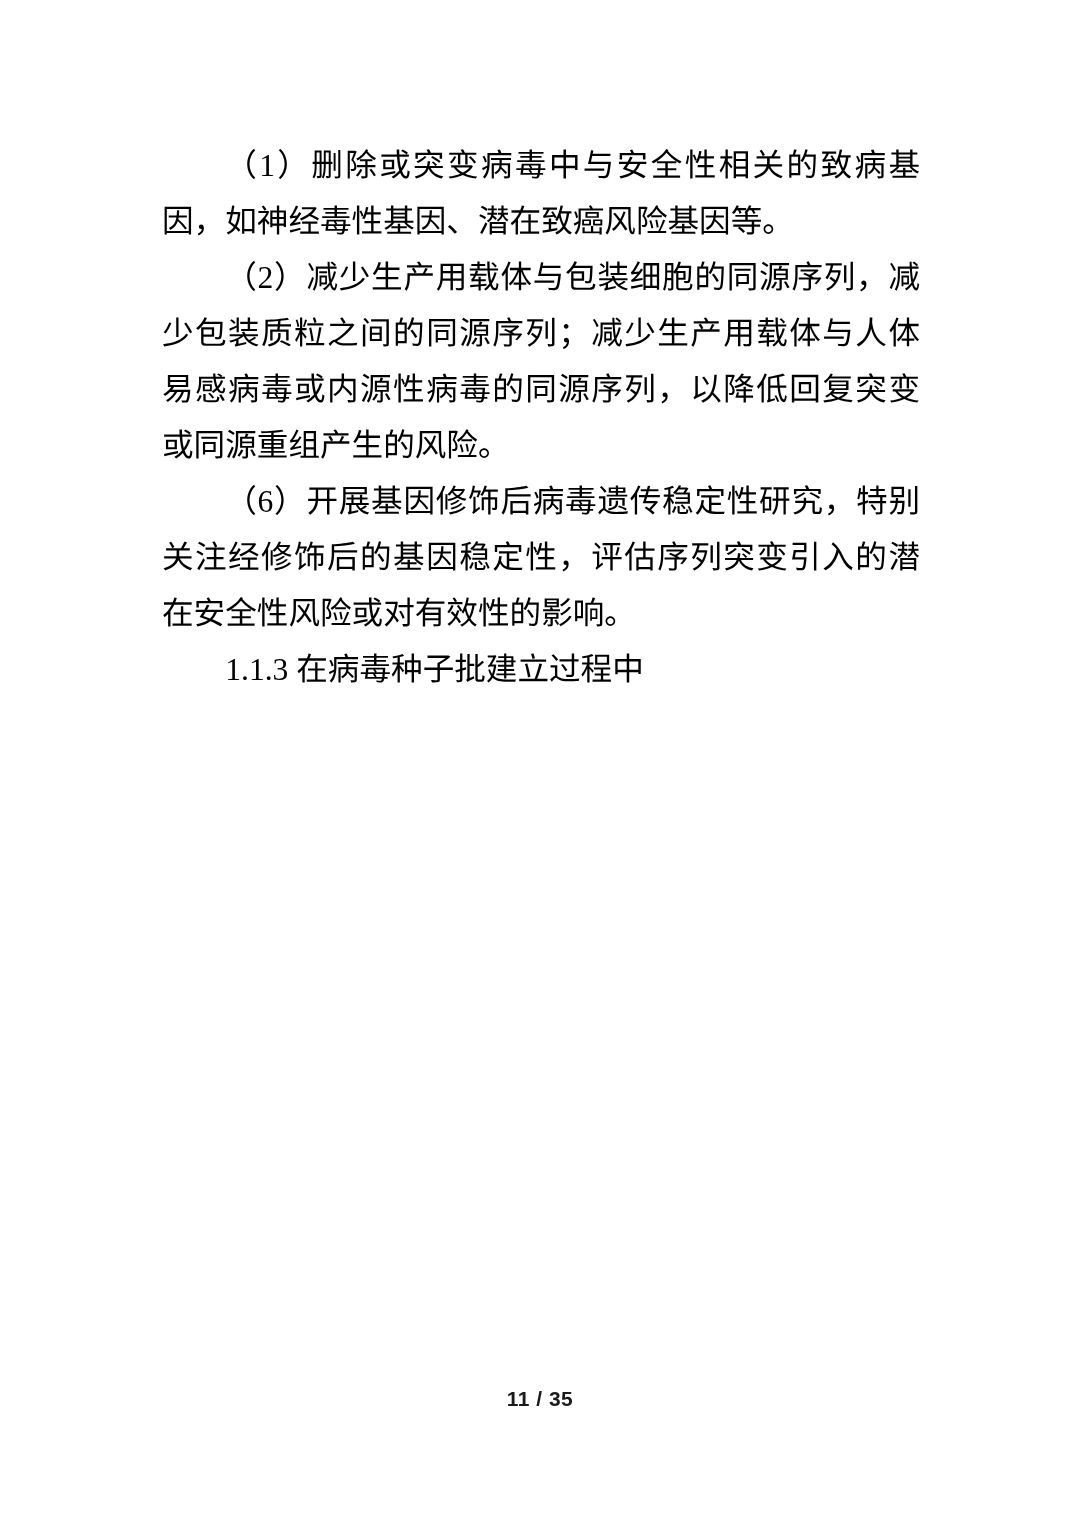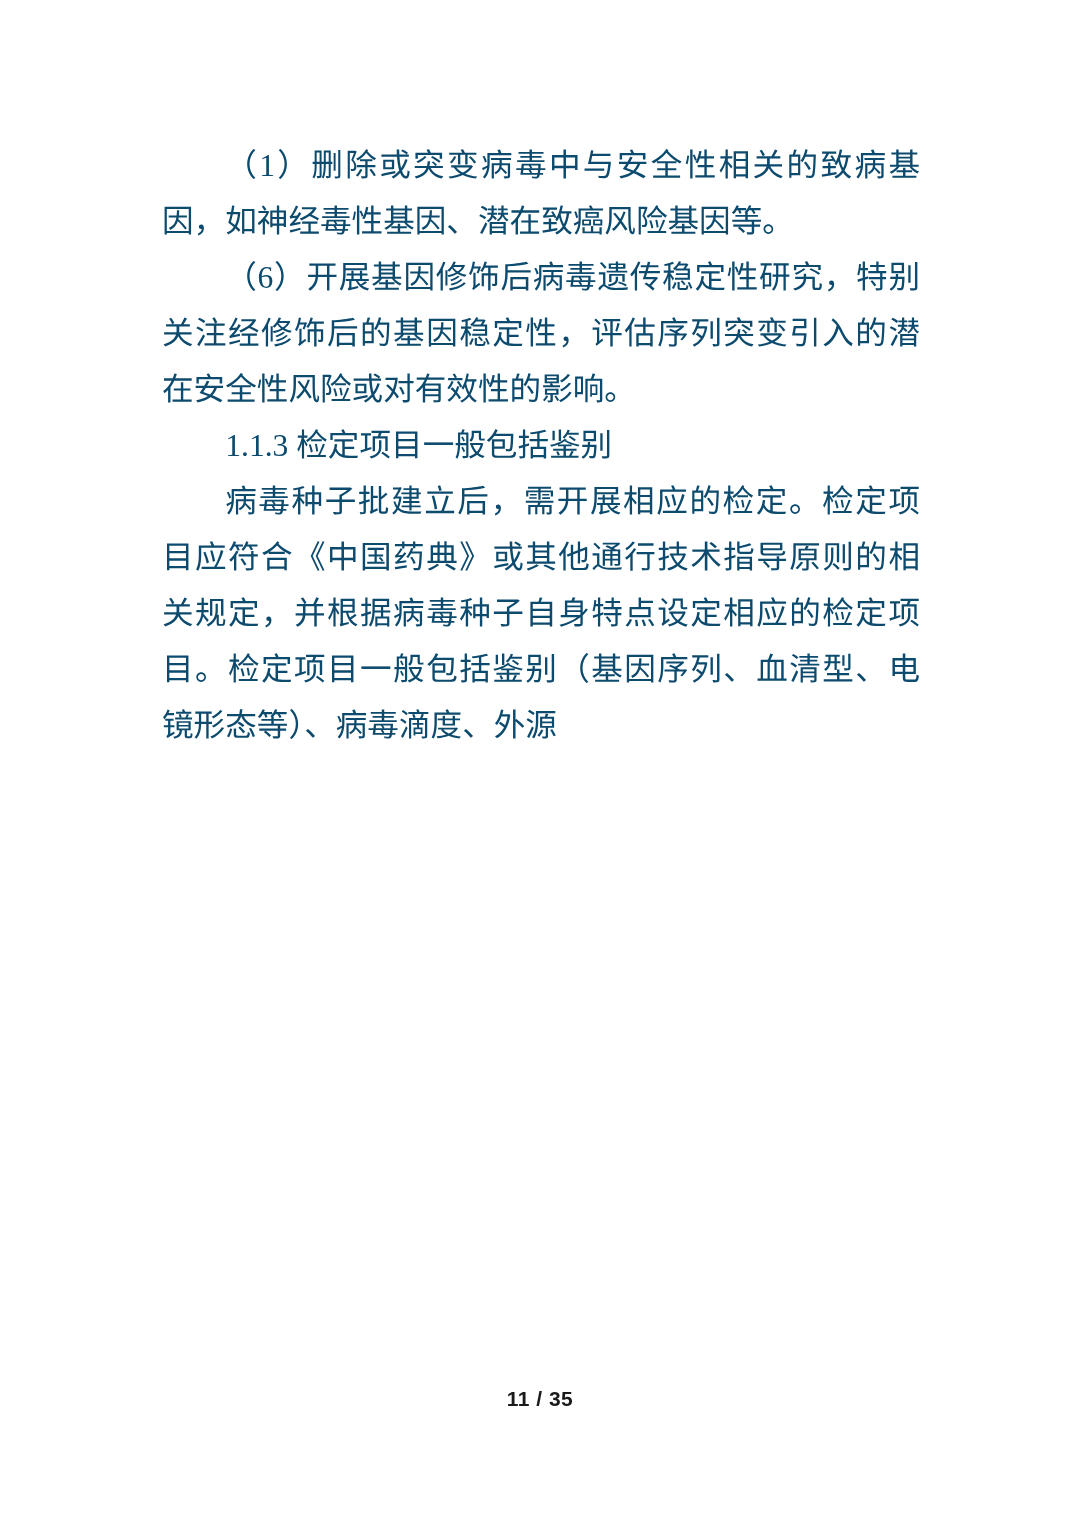--- a/index.html
+++ b/index.html
@@ -23,21 +23,21 @@
     position: absolute;
     left: 162px;
     top: 138px;
     width: 758px;
   }
   .para {
     margin: 0;
     padding: 0;
     font-size: 31.6px;
     line-height: 56px;
-    color: #0c4a6e;
+    color: #000000;
     text-align: justify;
     text-justify: inter-character;
     text-indent: 2em;
     font-weight: 400;
     word-break: break-all;
   }
   .heading {
     text-align: left;
     font-weight: 400;
   }
@@ -58,27 +58,27 @@
   }
 </style>
 </head>
 <body>
 
 <div class="page">
 
   <main class="content">
     <p class="para">（1）删除或突变病毒中与安全性相关的致病基因，如神经毒性基因、潜在致癌风险基因等。</p>
 
+    <p class="para">（2）减少生产用载体与包装细胞的同源序列，减少包装质粒之间的同源序列；减少生产用载体与人体易感病毒或内源性病毒的同源序列，以降低回复突变或同源重组产生的风险。</p>
 
     <p class="para">（6）开展基因修饰后病毒遗传稳定性研究，特别关注经修饰后的基因稳定性，评估序列突变引入的潜在安全性风险或对有效性的影响。</p>
 
 
-    <h3 class="para heading">1.1.3 检定项目一般包括鉴别</h3>
+    <h3 class="para heading">1.1.3 在病毒种子批建立过程中</h3>
 
 
-    <p class="para">病毒种子批建立后，需开展相应的检定。检定项目应符合《中国药典》或其他通行技术指导原则的相关规定，并根据病毒种子自身特点设定相应的检定项目。检定项目一般包括鉴别（基因序列、血清型、电镜形态等）、病毒滴度、外源</p>
   </main>
 
   <footer class="footer">
     <span class="page-num">11 / 35</span>
   </footer>
 
 </div>
 
 </body></html>

